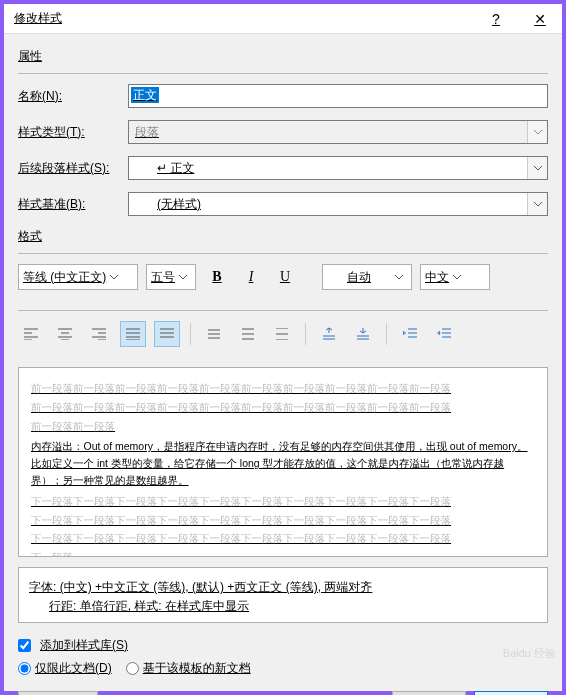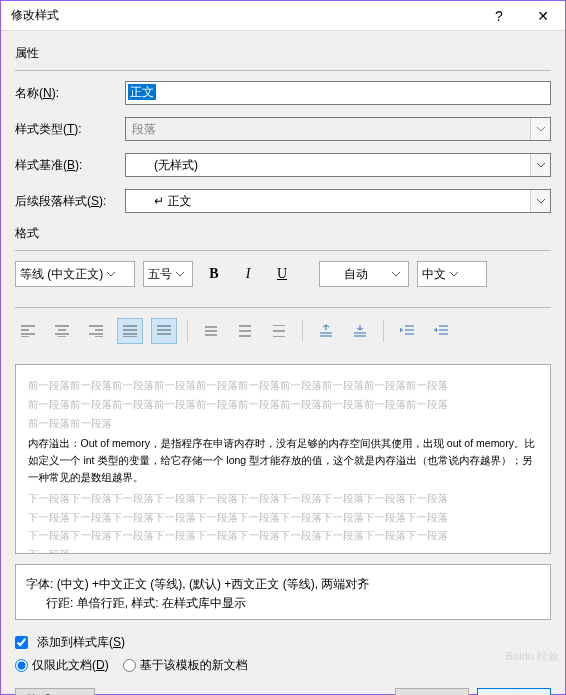--- a/index.html
+++ b/index.html
@@ -1,17 +1,17 @@
 <!DOCTYPE html>
 <html><head>
   <meta charset="utf-8">
   <style>
     * { box-sizing: border-box; margin: 0; padding: 0; }
     body { font-family: "Microsoft YaHei", "SimSun", sans-serif; font-size: 12px; background: #fff; }
-    .dialog { width: 566px; height: 695px; border: 1px solid #8b5cf6; background: #f0f0f0; position: relative; }
+    .dialog { width: 566px; height: 695px; border: 4px solid #8b5cf6; background: #f0f0f0; position: relative; text-decoration: underline; }
     .titlebar { height: 30px; background: #fff; display: flex; align-items: center; padding: 0 0 0 10px; border-bottom: 1px solid #ddd; }
     .titlebar-title { flex: 1; font-size: 12px; }
     .titlebar-btn { width: 44px; height: 30px; display: flex; align-items: center; justify-content: center; font-size: 14px; cursor: pointer; }
     .content { padding: 8px 14px; }
     .section-label { margin: 6px 0 8px 0; font-size: 12px; }
     .section-rule { border: none; border-top: 1px solid #bbb; margin-bottom: 10px; }
     .form-row { display: flex; align-items: center; margin-bottom: 12px; }
     .form-label { width: 110px; font-size: 12px; }
     .form-input { flex: 1; height: 24px; border: 1px solid #7a7a7a; padding: 2px 6px; font-size: 12px; background: #fff; }
     .form-select { flex: 1; height: 24px; border: 1px solid #7a7a7a; padding: 2px 6px; font-size: 12px; background: #fff; position: relative; display: flex; align-items: center; }
@@ -68,35 +68,35 @@
         <span>段落</span>
         <div class="dropdown-arrow">
           <svg width="8" height="5">
               <path d="M0 0 L4 4 L8 0" stroke="#888" fill="none"></path>
             </svg>
         </div>
       </div>
     </div>
 
     <div class="form-row">
+      <div class="form-label">后续段落样式(<span class="underline-letter">S</span>):</div>
+      <div class="form-select">
+        <span class="indent">↵ 正文</span>
+        <div class="dropdown-arrow">
+          <svg width="8" height="5">
+              <path d="M0 0 L4 4 L8 0" stroke="#555" fill="none"></path>
+            </svg>
+        </div>
+      </div>
+    </div>
+
+    <div class="form-row">
       <div class="form-label">样式基准(<span class="underline-letter">B</span>):</div>
       <div class="form-select">
         <span class="indent">(无样式)</span>
-        <div class="dropdown-arrow">
-          <svg width="8" height="5">
-              <path d="M0 0 L4 4 L8 0" stroke="#555" fill="none"></path>
-            </svg>
-        </div>
-      </div>
-    </div>
-
-    <div class="form-row">
-      <div class="form-label">后续段落样式(<span class="underline-letter">S</span>):</div>
-      <div class="form-select">
-        <span class="indent">↵ 正文</span>
         <div class="dropdown-arrow">
           <svg width="8" height="5">
               <path d="M0 0 L4 4 L8 0" stroke="#555" fill="none"></path>
             </svg>
         </div>
       </div>
     </div>
 
     <div class="section-label">格式</div>
     <hr class="section-rule">

